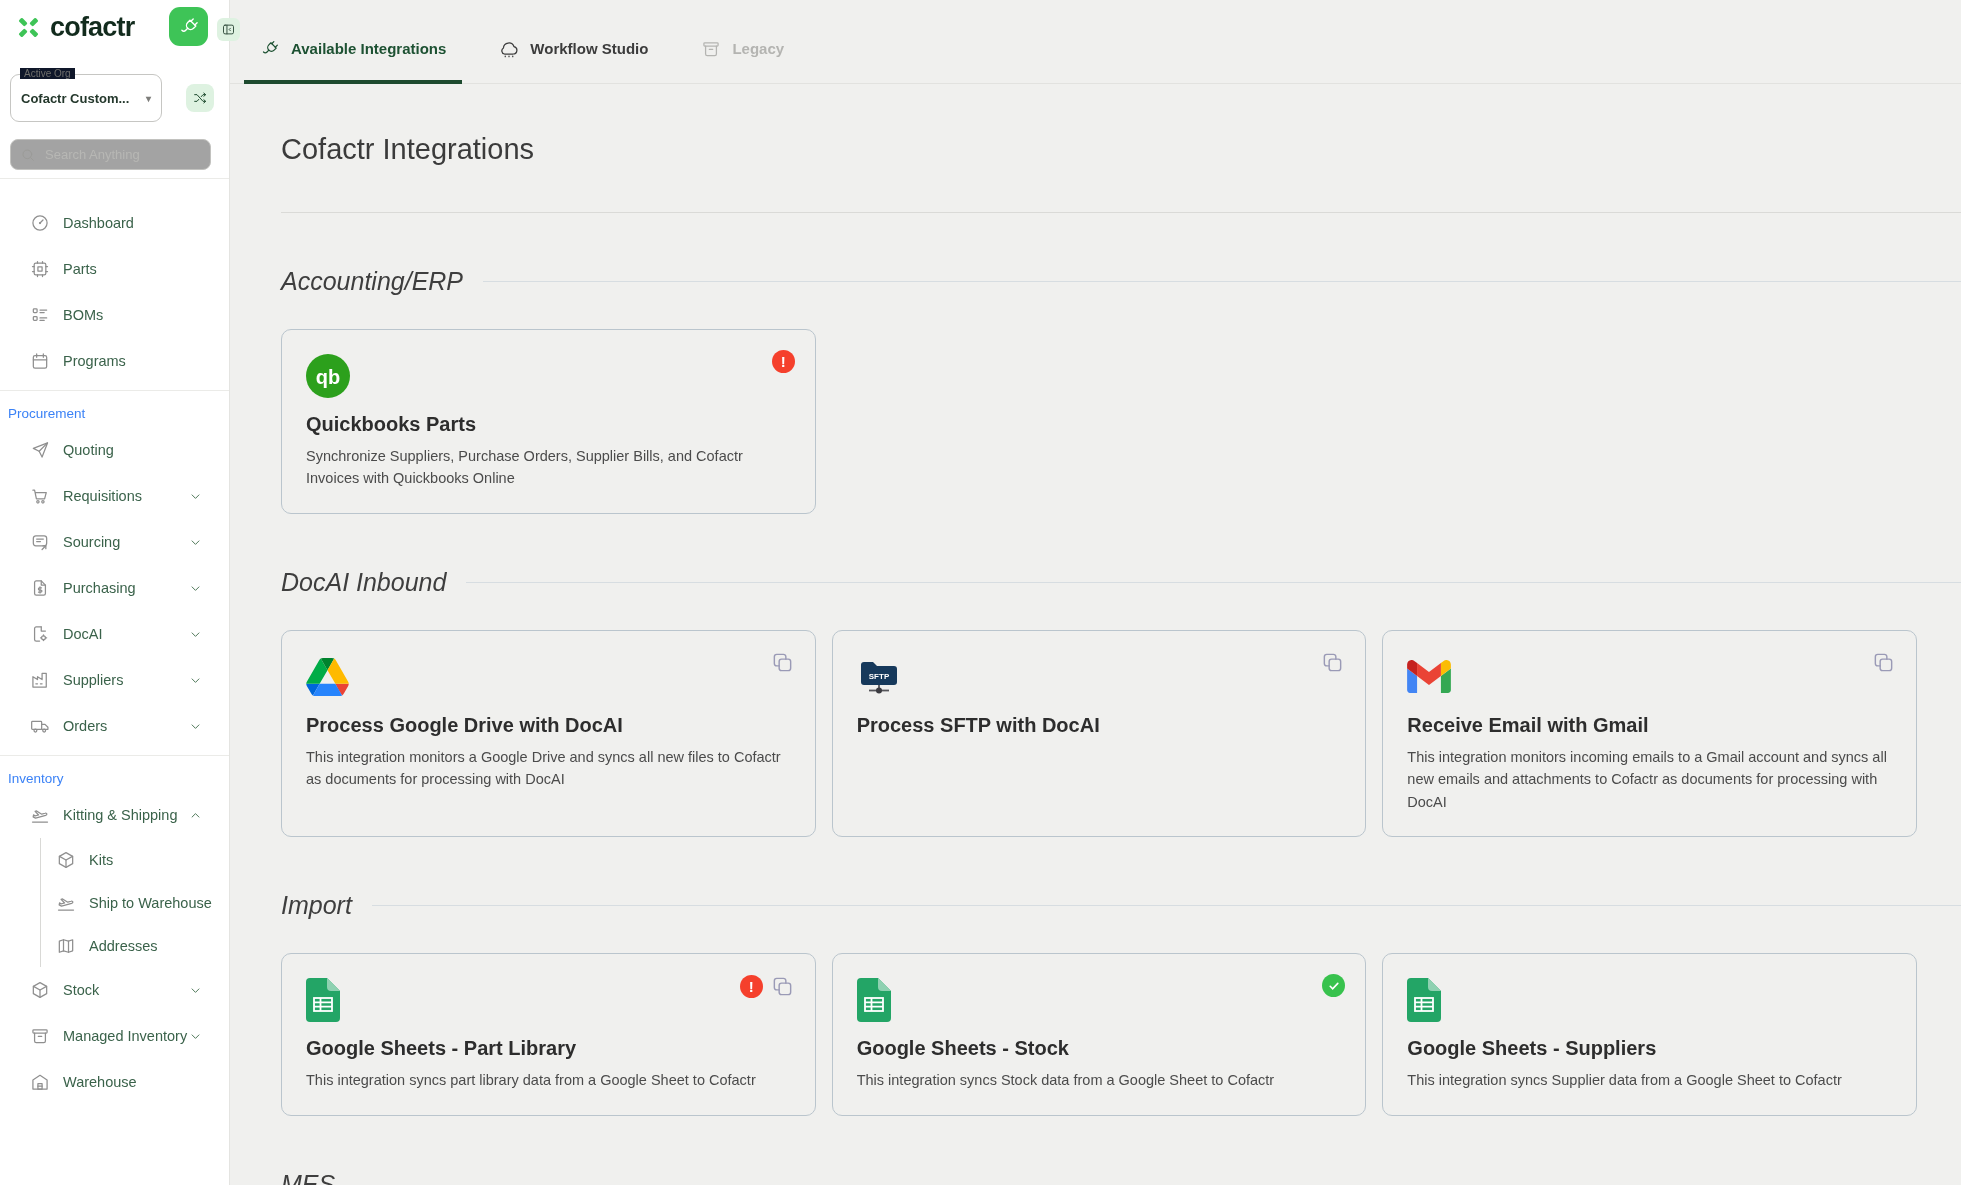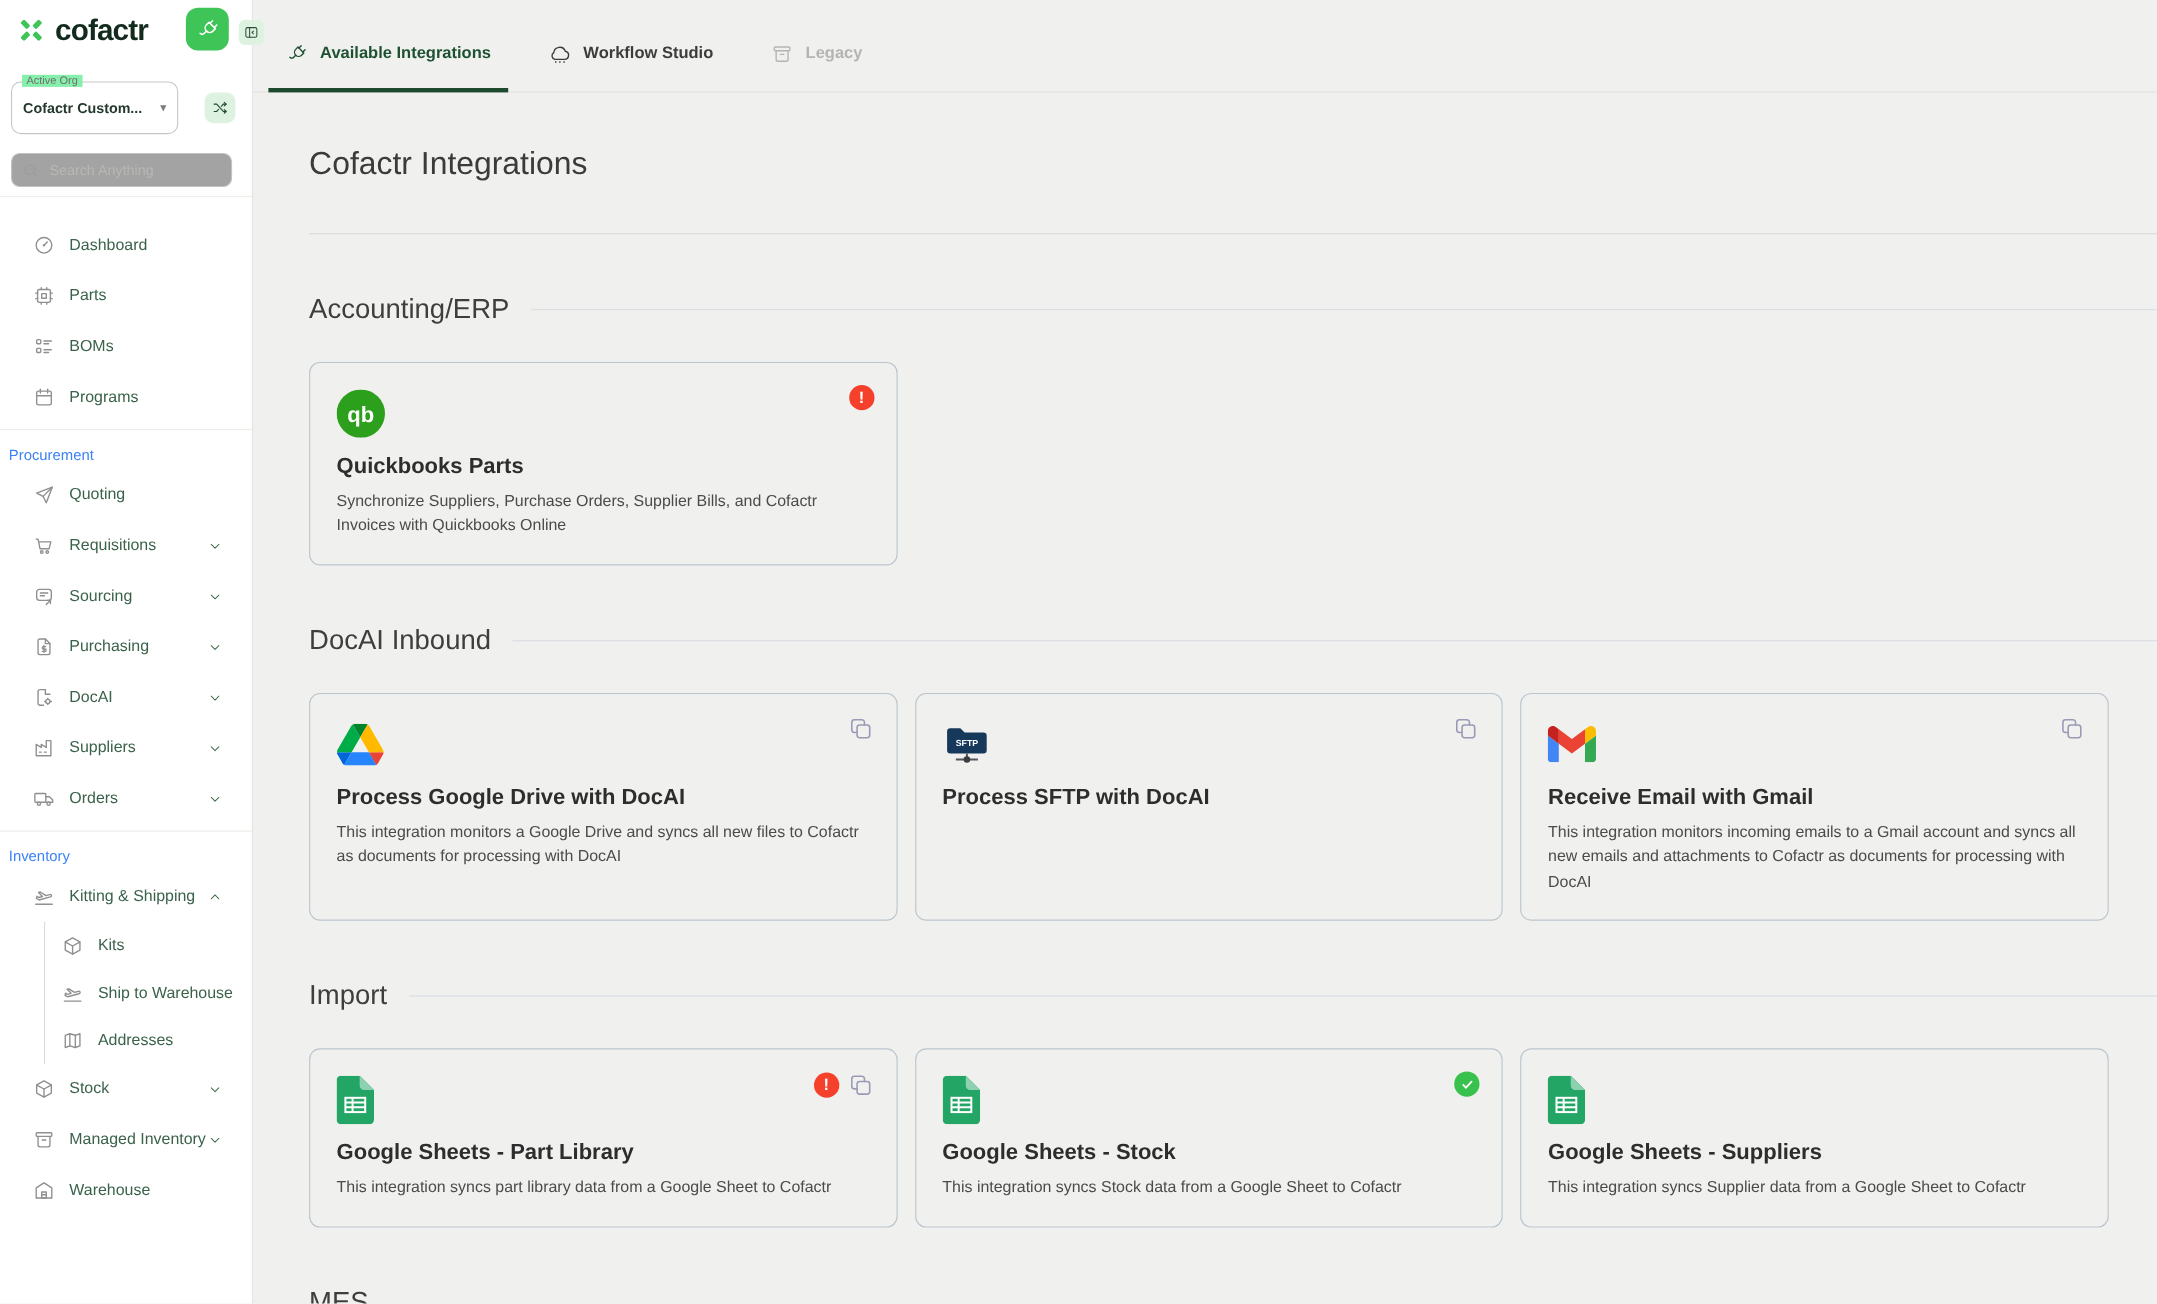--- a/index.html
+++ b/index.html
@@ -30,21 +30,21 @@
     position:fixed; left:217px; top:18px; width:23px; height:23px; z-index:3;
     border:none; border-radius:6px; background:#def2e1; color:#2e4a3a;
     display:flex; align-items:center; justify-content:center; padding:0;
   }
   .collapse-btn svg { width:15px; height:15px; }
   .org-field {
     position:absolute; left:10px; top:74px; width:152px; height:48px;
     border:1px solid #c6c6c3; border-radius:9px; cursor:pointer; background:#fff;
   }
   .org-label {
-    position:absolute; top:-7px; left:9px; background:#86efac; padding:0 4px;
+    position:absolute; top:-7px; left:9px; background:#0f172a; padding:0 4px;
     font-size:10px; color:#6f6f6c; white-space:nowrap;
   }
   .org-value {
     display:flex; align-items:center; height:100%; padding:0 10px;
     font-size:13px; font-weight:700; color:#24382c;
   }
   .org-value .caret { margin-left:auto; color:#7d7d7a; font-size:10px; }
   .shuffle-btn {
     position:absolute; left:186px; top:84px; width:28px; height:28px;
     border:none; border-radius:8px; background:#def2e1; color:#1d4a2e;
@@ -98,21 +98,21 @@
     background:#1d4a2e;
   }
   .tab.disabled { color:#b4b4b1; cursor:default;justify-content:flex-end; }
 
   .content { padding:0 44px 0 51px; }
   .page-title { margin:49px 0 0 0; font-size:29px; font-weight:400; color:#3b3b3b; }
   .page-rule { height:1px; background:#dadad7; margin:46px -44px 0 0; }
 
   .section { margin-top:54px; }
   .section-head { display:flex; align-items:center; gap:20px; margin-right:-44px; }
-  .section-title { margin:0; font-size:25px; font-weight:400; color:#3e3e3e; white-space:nowrap; }
+  .section-title { margin:0; font-size:25px; font-weight:400; color:#3e3e3e; white-space:nowrap;font-style:italic; }
   .section-rule { flex:1; height:1px; background:#d7dde1; }
 
   .cards { margin-top:33px; display:grid; grid-template-columns:repeat(3,1fr); gap:16px; }
   .card {
     position:relative; border:1px solid #bac5cd; border-radius:10px;
     padding:24px 24px 23px 24px; cursor:pointer;
   }
   .card-logo { height:44px; display:flex; align-items:flex-start; }
   .card-title { margin-top:15px; font-size:20px; font-weight:700; color:#2d2d2d; }
   .card-desc { margin-top:9px; font-size:14.5px; line-height:1.55; color:#4b4b4b; max-width:560px; }

